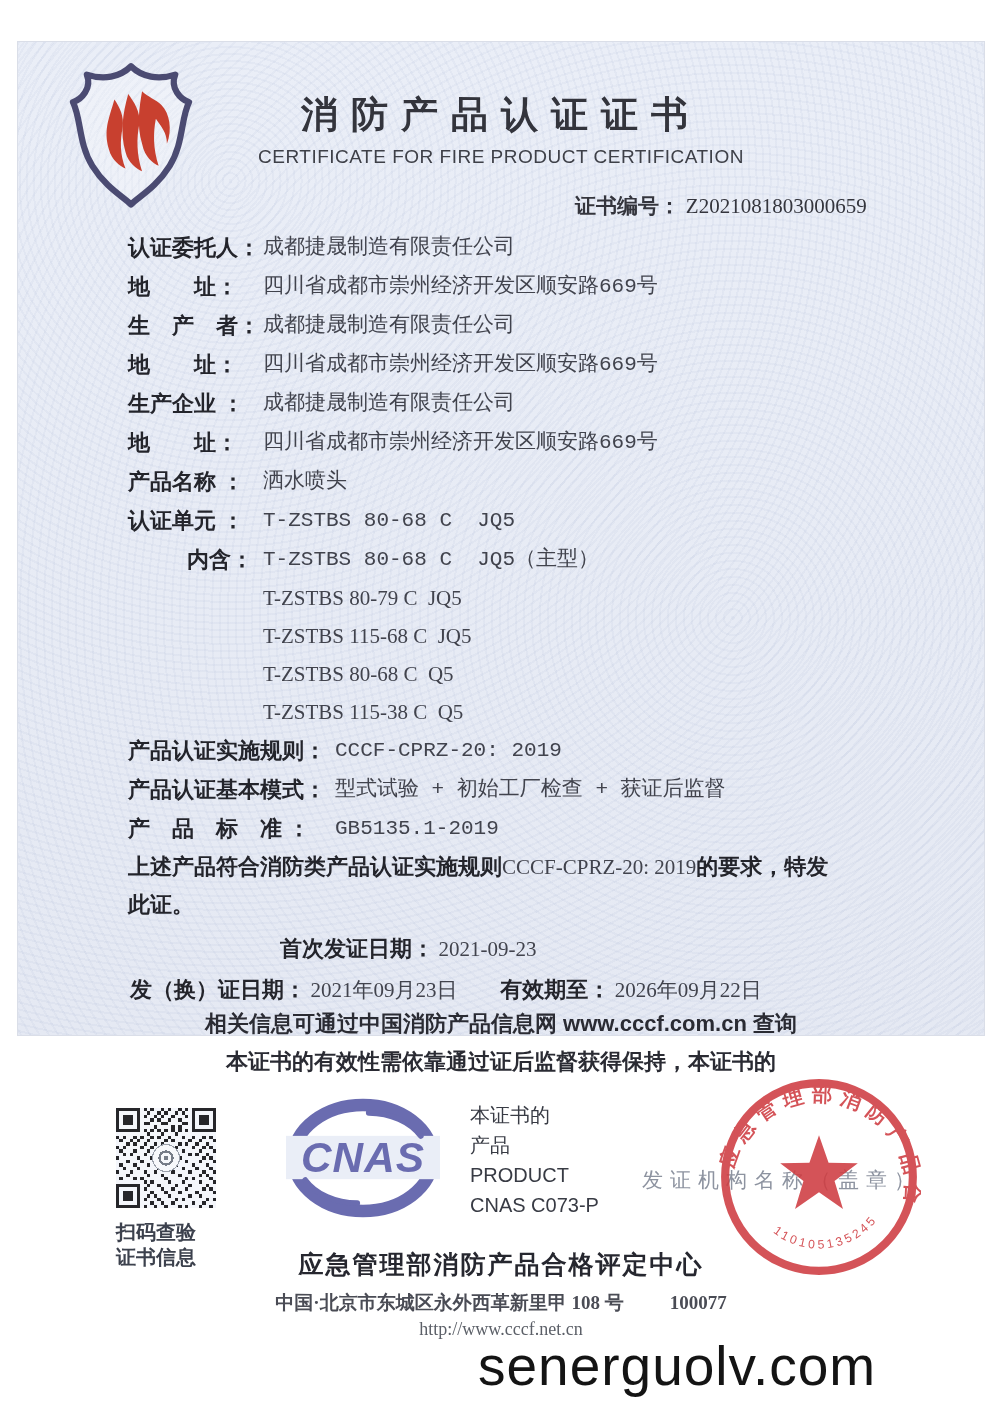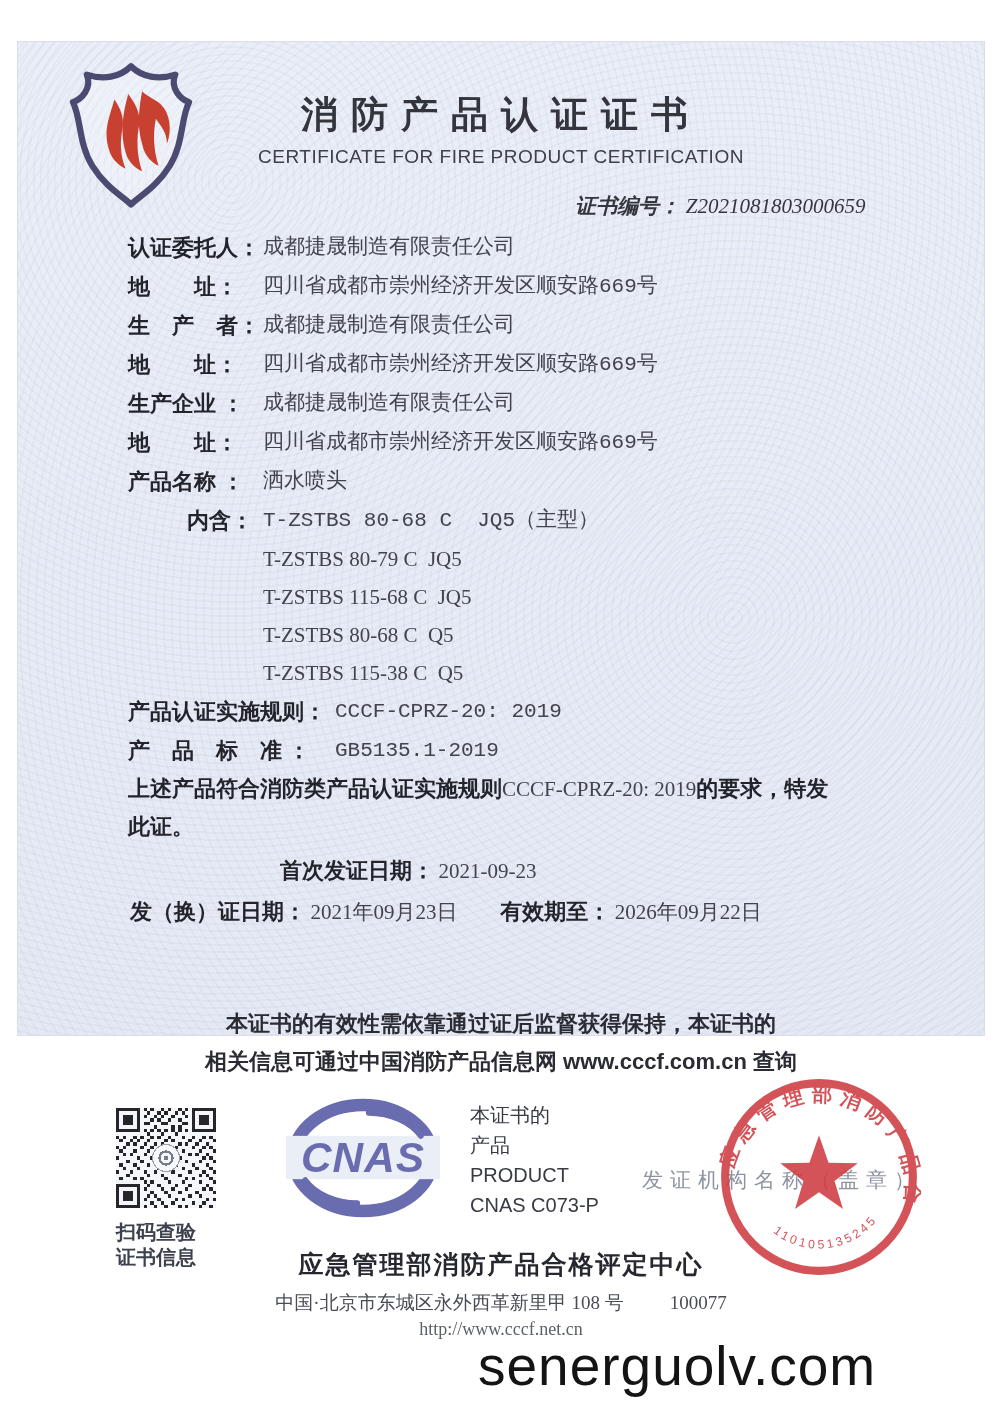--- a/index.html
+++ b/index.html
@@ -20,21 +20,21 @@
   .title{
     position:absolute;left:0;right:0;top:48px;text-align:center;
     font-size:37px;font-weight:700;letter-spacing:13px;color:#33343c;
   }
   .subtitle{
     position:absolute;left:0;right:0;top:104px;text-align:center;
     font-size:19px;color:#3e4048;letter-spacing:.5px;
   }
   .certno{
     position:absolute;left:557px;top:150px;font-size:21px;color:#34353d;
-    font-family:"Liberation Serif",serif;white-space:pre-wrap;font-style:italic;
+    font-family:"Liberation Serif",serif;white-space:pre-wrap;
   }
   .certno b{font-family:"Liberation Sans",sans-serif;font-weight:700;}
   
   .content{position:absolute;left:110px;right:40px;top:186px;}
   .frow{display:flex;line-height:39px;}
   .flabel{flex:none;width:135px;font-weight:700;font-size:22px;color:#23242b;white-space:pre-wrap;}
   .flabel.inner{text-align:right;padding-right:10px;width:125px;}
   .flabel.wide{width:207px;}
   .fvalue{font-size:21px;color:#41434d;font-family:Liberation Mono, monospace;white-space:pre-wrap;}
   .model-line{margin-left:135px;line-height:38px;font-size:21px;color:#41434d;
@@ -54,21 +54,21 @@
   .cnas-logo{position:absolute;left:268px;top:1054px;width:154px;height:124px;}
   .cnas-text{position:absolute;left:452px;top:1058px;line-height:30px;font-size:20px;color:#383b44;}
   .cnas-text .cjk{font-family:"Liberation Serif",serif;}
   .issuer{position:absolute;left:624px;top:1124px;width:300px;z-index:1;
     font-size:21px;letter-spacing:7px;color:#8d93a0;font-family:"Liberation Serif",serif;}
   .seal{position:absolute;left:699px;top:1033px;width:204px;height:204px;z-index:2;opacity:.88;}
   
   .footer-org{position:absolute;left:0;right:0;top:1206px;text-align:center;
     font-size:25px;font-weight:700;letter-spacing:2px;color:#26272f;}
   .footer-addr{position:absolute;left:0;right:0;top:1248px;text-align:center;
-    font-size:19px;color:#4a4c55;font-family:"Liberation Serif",serif;white-space:pre-wrap;}
+    font-size:19px;color:#4a4c55;font-family:"Liberation Serif",serif;white-space:pre-wrap;font-weight:bold;}
   .footer-addr .pc{margin-left:46px;}
   .footer-web{position:absolute;left:0;right:0;top:1277px;text-align:center;
     font-size:18px;color:#5c6068;font-family:"Liberation Serif",serif;}
   .watermark{
     position:absolute;left:478px;top:1334px;font-size:55px;color:#141414;
     font-family:"Liberation Sans",sans-serif;letter-spacing:1px;z-index:5;
   }
 </style>
 </head>
 <body>
@@ -110,30 +110,38 @@
     </div>
     <div class="frow">
       <span class="flabel">地　　址：</span>
       <span class="fvalue">四川省成都市崇州经济开发区顺安路669号</span>
     </div>
     <div class="frow">
       <span class="flabel">产品名称 ：</span>
       <span class="fvalue">洒水喷头</span>
     </div>
     <div class="frow">
+      <span class="flabel">认证单元 ：</span>
+      <span class="fvalue">T-ZSTBS 80-68 C  JQ5</span>
+    </div>
+    <div class="frow">
       <span class="flabel inner">内含：</span>
       <span class="fvalue">T-ZSTBS 80-68 C  JQ5（主型）</span>
     </div>
     <div class="model-line">T-ZSTBS 80-79 C  JQ5</div>
     <div class="model-line">T-ZSTBS 115-68 C  JQ5</div>
     <div class="model-line">T-ZSTBS 80-68 C  Q5</div>
     <div class="model-line">T-ZSTBS 115-38 C  Q5</div>
     <div class="frow">
       <span class="flabel wide">产品认证实施规则：</span>
       <span class="fvalue">CCCF-CPRZ-20: 2019</span>
+    </div>
+    <div class="frow">
+      <span class="flabel wide">产品认证基本模式：</span>
+      <span class="fvalue">型式试验 + 初始工厂检查 + 获证后监督</span>
     </div>
     <div class="frow">
       <span class="flabel wide">产　品　标　准 ：</span>
       <span class="fvalue">GB5135.1-2019</span>
     </div>
 
     <div class="statement"><span>上述产品符合消防类产品认证实施规则</span><span class="code">CCCF-CPRZ-20: 2019</span><span>的要求，特发</span><br><span>此证。</span></div>
 
     <div class="daterow1">
       <span class="dlabel">首次发证日期：</span>
@@ -142,22 +150,22 @@
     <div class="daterow2">
       <span class="dlabel">发（换）证日期：</span>
       <span class="dvalue">2021年09月23日</span>
       <span class="dgap"></span>
       <span class="dlabel">有效期至：</span>
       <span class="dvalue">2026年09月22日</span>
     </div>
   </div>
 
   <div class="notice">
+    <div>相关信息可通过中国消防产品信息网 www.cccf.com.cn 查询</div>
     <div>本证书的有效性需依靠通过证后监督获得保持，本证书的</div>
-    <div>相关信息可通过中国消防产品信息网 www.cccf.com.cn 查询</div>
   </div>
 
   <div class="qr-block">
     <svg width="100" height="100" viewBox="0 0 29 29" shape-rendering="crispEdges">
       <rect x="0" y="0" width="29" height="29" fill="#f4f6fb"></rect>
       <g fill="#26262a">
         <rect x="0" y="0" width="7" height="7"></rect>
           <rect x="22" y="0" width="7" height="7"></rect>
           <rect x="0" y="22" width="7" height="7"></rect>
       </g>

